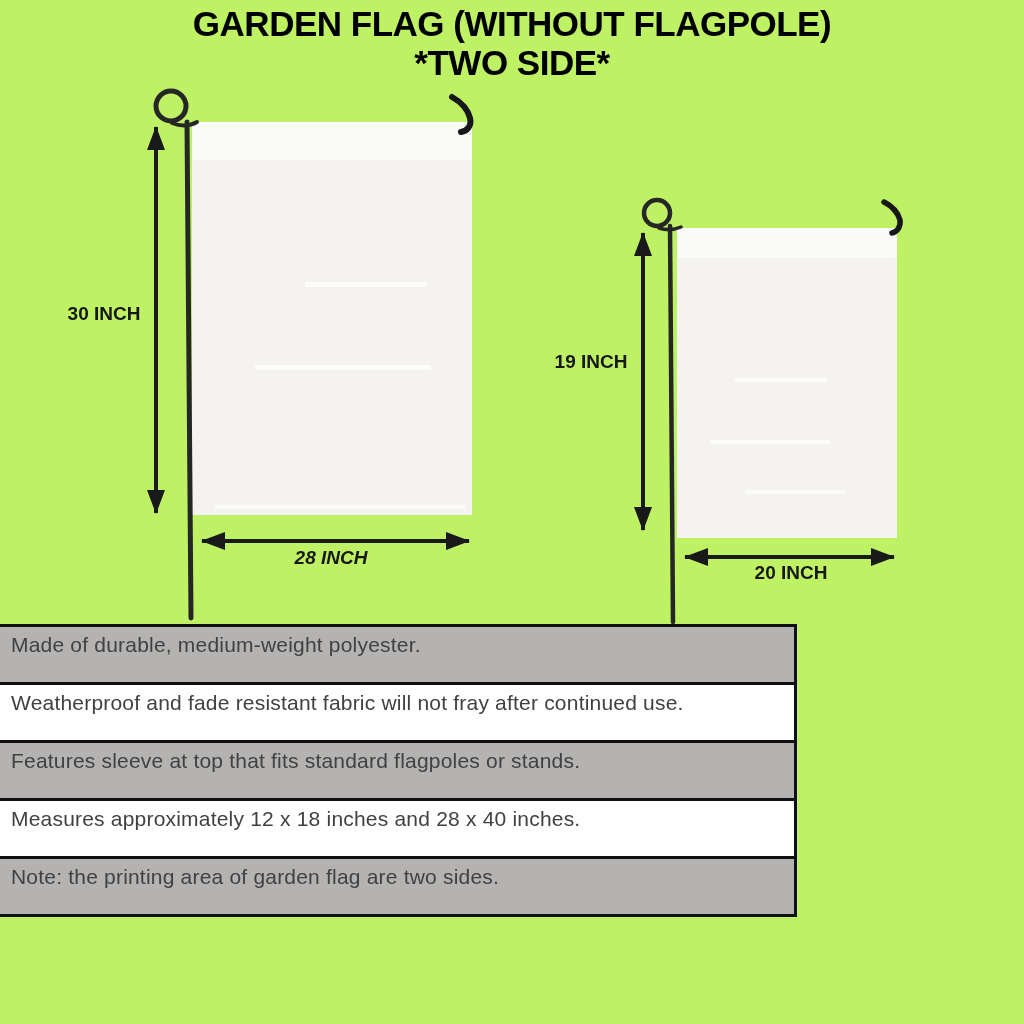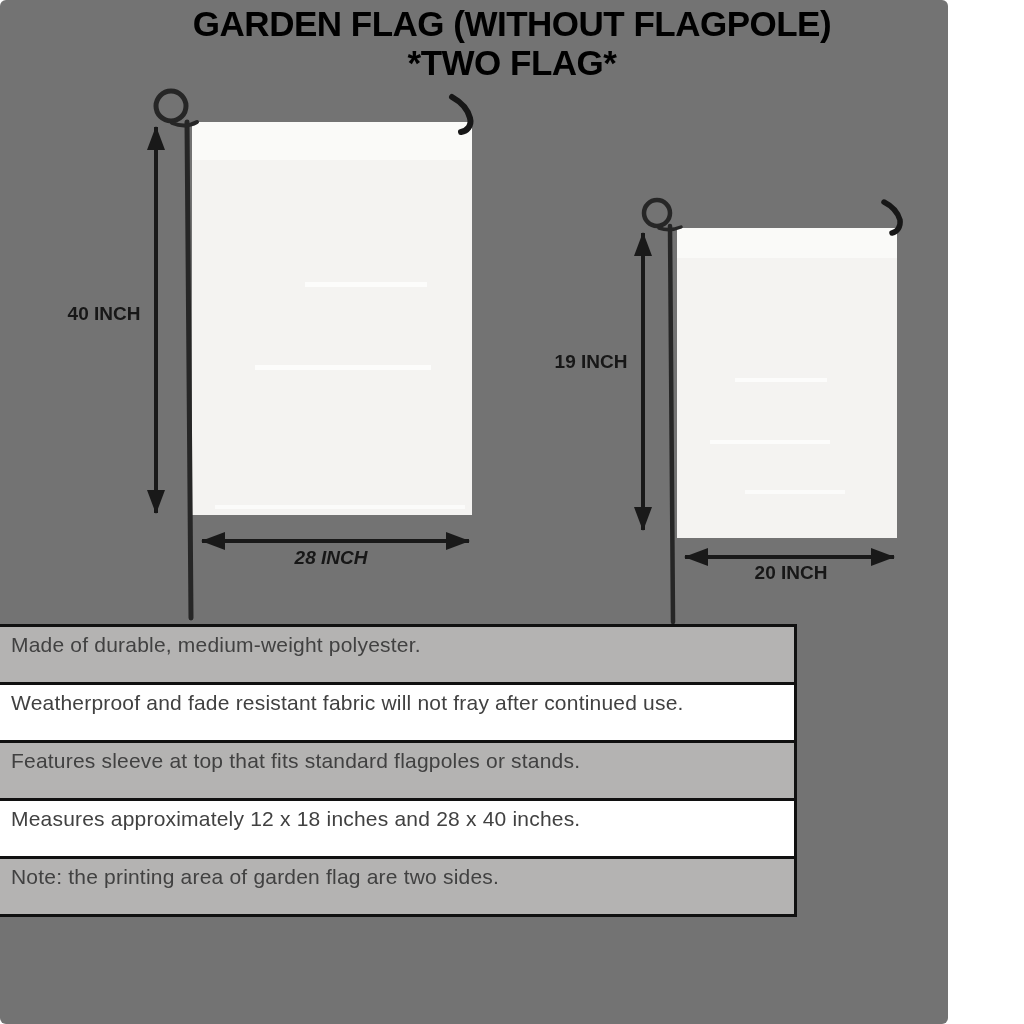--- a/index.html
+++ b/index.html
@@ -6,24 +6,23 @@
     margin: 0;
     padding: 0;
     background: #ffffff;
     width: 1024px;
     height: 1024px;
     overflow: hidden;
     font-family: "Liberation Sans", sans-serif;
   }
   .page {
     position: relative;
-    width: 948px;
+    width: 1024px;
     height: 1024px;
-    background: #737373;
-    border-radius: 6px;
+    background: #bef264;
   }
   .title-block {
     position: absolute;
     top: 4px;
     left: 0;
     width: 1024px;
     text-align: center;
     color: #000000;
   }
   .title-line1 {
@@ -77,21 +76,21 @@
   .feature-row:first-child { margin-top: 0; }
   .feature-row.shaded { background: #b4b3b2; }
 </style>
 </head>
 <body>
 
 <div class="page">
 
   <div class="title-block">
     <div class="title-line1">GARDEN FLAG (WITHOUT FLAGPOLE)</div>
-    <div class="title-line2">*TWO FLAG*</div>
+    <div class="title-line2">*TWO SIDE*</div>
   </div>
 
   <svg class="diagram-svg" width="1024" height="1024" viewBox="0 0 1024 1024">
     <defs>
       <marker id="arrow" markerUnits="userSpaceOnUse" markerWidth="26" markerHeight="20" refX="23" refY="10" orient="auto-start-reverse">
         <path d="M0,1 L24,10 L0,19 Z" fill="#191919"></path>
       </marker>
     </defs>
 
     <g>
@@ -122,21 +121,21 @@
       <path d="M673 622 L670 226" stroke="#262626" stroke-width="4.5" fill="none" stroke-linecap="round"></path>
       <circle cx="657" cy="213" r="13" stroke="#262626" stroke-width="4.5" fill="none"></circle>
       <path d="M659 228 C668 231 674 230 681 227" stroke="#262626" stroke-width="3.5" fill="none" stroke-linecap="round"></path>
       <path d="M884 202 C892 206 898 213 900 220 C901 227 897 232 892 233" stroke="#171717" stroke-width="5.5" fill="none" stroke-linecap="round"></path>
 
       <line x1="643" y1="233" x2="643" y2="530" stroke="#191919" stroke-width="4" marker-start="url(#arrow)" marker-end="url(#arrow)"></line>
       <line x1="685" y1="557" x2="894" y2="557" stroke="#191919" stroke-width="4" marker-start="url(#arrow)" marker-end="url(#arrow)"></line>
     </g>
   </svg>
 
-  <div class="dim-label lbl-h-large">40 INCH</div>
+  <div class="dim-label lbl-h-large">30 INCH</div>
   <div class="dim-label lbl-w-large">28 INCH</div>
   <div class="dim-label lbl-h-small">19 INCH</div>
   <div class="dim-label lbl-w-small">20 INCH</div>
 
   <div class="features-table">
     <div class="feature-row shaded">Made of durable, medium-weight polyester.</div>
     <div class="feature-row">Weatherproof and fade resistant fabric will not fray after continued use.</div>
     <div class="feature-row shaded">Features sleeve at top that fits standard flagpoles or stands.</div>
     <div class="feature-row">Measures approximately 12 x 18 inches and 28 x 40 inches.</div>
     <div class="feature-row shaded">Note: the printing area of garden flag are two sides.</div>

